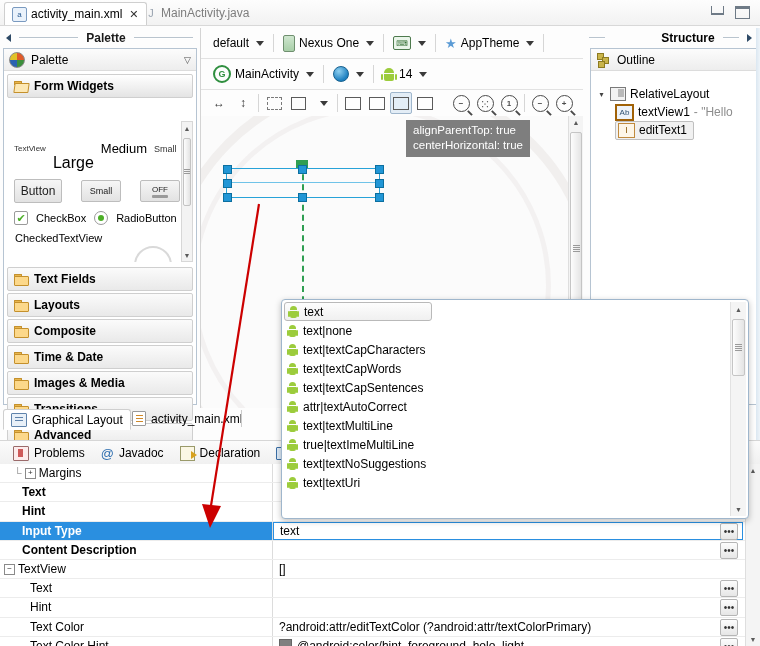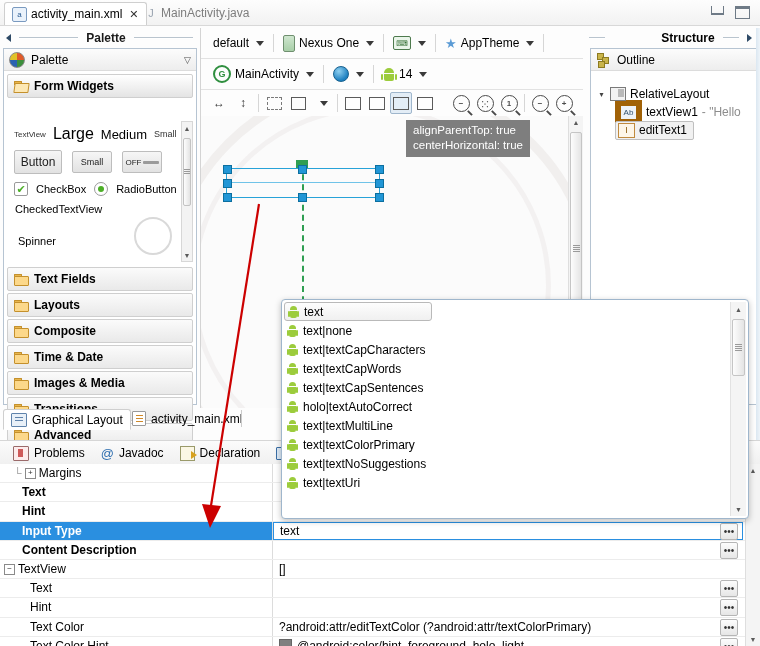--- a/index.html
+++ b/index.html
@@ -92,33 +92,33 @@
     background:#fcd88a;border:1px solid #c4902c;border-radius:1px;}
   .folder.open::after{ background:#fde8b4; transform:skewX(-8deg); }
 
   .widgets-area{
     position:absolute; left:4px; top:72px; width:186px; height:141px;
     background:#ffffff; overflow:hidden;
   }
   .wrow{ display:flex; align-items:center; }
   .tv-row{ padding:4px 6px 0 6px; gap:7px; }
   .tv-small{ font-size:8px; color:#333;}
-  .tv-large{ font-size:16px;}
+  .tv-large{ font-size:16px;margin-top:29px;}
   .tv-medium{ font-size:13px;}
   .tv-tiny{ font-size:9px; color:#333;}
-  .btn-row{ padding:7px 6px 0 6px; gap:10px; }
+  .btn-row{ padding:7px 6px 0 6px; gap:19px; }
   .fakebtn{
     background:linear-gradient(to bottom,#f6f6f6,#e2e2e2);
     border:1px solid #bdbdbd; border-radius:2px;
     display:flex;align-items:center;justify-content:center;
     color:#222;
   }
   .fakebtn.b1{ width:46px;height:22px;font-size:12px;}
   .fakebtn.b2{ width:38px;height:20px;font-size:9px;}
-  .fakebtn.b3{ width:38px;height:20px;font-size:8px;flex-direction:row;gap:1px;}
+  .fakebtn.b3{ width:38px;height:20px;font-size:8px;flex-direction:column;gap:1px;}
   .fakebtn.b3 .bar{ width:16px;height:3px;background:#9a9a9a;border-radius:1px;}
   .chk-row{ padding:8px 6px 0 6px; gap:8px; font-size:11px;}
   .cb{ width:12px;height:12px;background:#fff;border:1px solid #9a9a9a;border-radius:2px;
     color:#4caf27;font-size:11px;display:flex;align-items:center;justify-content:center;line-height:1;}
   .rb{ width:12px;height:12px;border-radius:50%;border:1px solid #9a9a9a;background:#fff;
     display:flex;align-items:center;justify-content:center;}
   .rb span{width:6px;height:6px;border-radius:50%;background:#4caf27;display:block;}
   .ctv-row{ padding:7px 6px 0 7px; font-size:11px;}
   .spin-row{ padding:6px 6px 0 10px; font-size:11px; position:relative; height:40px;}
   .spin-ring{ position:absolute; right:22px; top:2px; width:34px;height:34px;border-radius:50%;
@@ -259,21 +259,21 @@
   .struct-tab{ height:21px;display:flex;align-items:center;gap:6px;padding:0 6px;
     background:linear-gradient(to bottom,#fcfcfc,#ededed); border-bottom:1px solid #dcdcdc;}
   .ic-outline{width:14px;height:14px;position:relative;}
   .ic-outline .b{position:absolute;width:5px;height:5px;background:#c9b44a;border:1px solid #8c7a20;}
   .tree{ padding:14px 0 0 6px; font-size:12px; }
   .tnode{ display:flex; align-items:center; gap:4px; height:18px; white-space:nowrap;}
   .tnode.l2{ padding-left:18px; }
   .twist{ width:9px;height:9px;display:flex;align-items:center;justify-content:center;color:#444;font-size:8px;}
   .ic-rl{ width:14px;height:12px;border:1px solid #7a7a7a;background:#f2f2f2;position:relative;}
   .ic-rl::after{content:"";position:absolute;right:1px;top:1px;width:6px;height:8px;background:#b9b9b9;}
-  .ic-ab{ width:15px;height:13px;border:6px solid #a16207;background:#eef3f9;font-size:8px;color:#30506f;
+  .ic-ab{ width:15px;height:13px;border:2px solid #a16207;background:#eef3f9;font-size:8px;color:#30506f;
     display:flex;align-items:center;justify-content:center;}
   .ic-ed{ width:15px;height:13px;border:1px solid #c08a3e;background:#fdf6e8;font-size:9px;color:#8a5c10;
     display:flex;align-items:center;justify-content:center;}
   .tnode .dim{ color:#8d8d8d; }
   .tnode.sel .selbg{ border:1px solid #bfbfbf; background:#f1f1f1; border-radius:2px; padding:1px 6px 1px 2px;
     display:flex; align-items:center; gap:4px;}
 
   
   .viewsbar{
     position:absolute; left:0; top:440px; width:760px; height:24px;
@@ -824,39 +824,39 @@
           </span>
         <span>text|textCapSentences</span>
       </div>
       <div class="dd-item">
         <span class="ddroid">
             <span class="a1"></span>
             <span class="h"></span>
             <span class="b"></span>
             <span class="a2"></span>
           </span>
-        <span>holo|textAutoCorrect</span>
+        <span>attr|textAutoCorrect</span>
       </div>
       <div class="dd-item">
         <span class="ddroid">
             <span class="a1"></span>
             <span class="h"></span>
             <span class="b"></span>
             <span class="a2"></span>
           </span>
         <span>text|textMultiLine</span>
       </div>
       <div class="dd-item">
         <span class="ddroid">
             <span class="a1"></span>
             <span class="h"></span>
             <span class="b"></span>
             <span class="a2"></span>
           </span>
-        <span>text|textColorPrimary</span>
+        <span>true|textImeMultiLine</span>
       </div>
       <div class="dd-item">
         <span class="ddroid">
             <span class="a1"></span>
             <span class="h"></span>
             <span class="b"></span>
             <span class="a2"></span>
           </span>
         <span>text|textNoSuggestions</span>
       </div>

